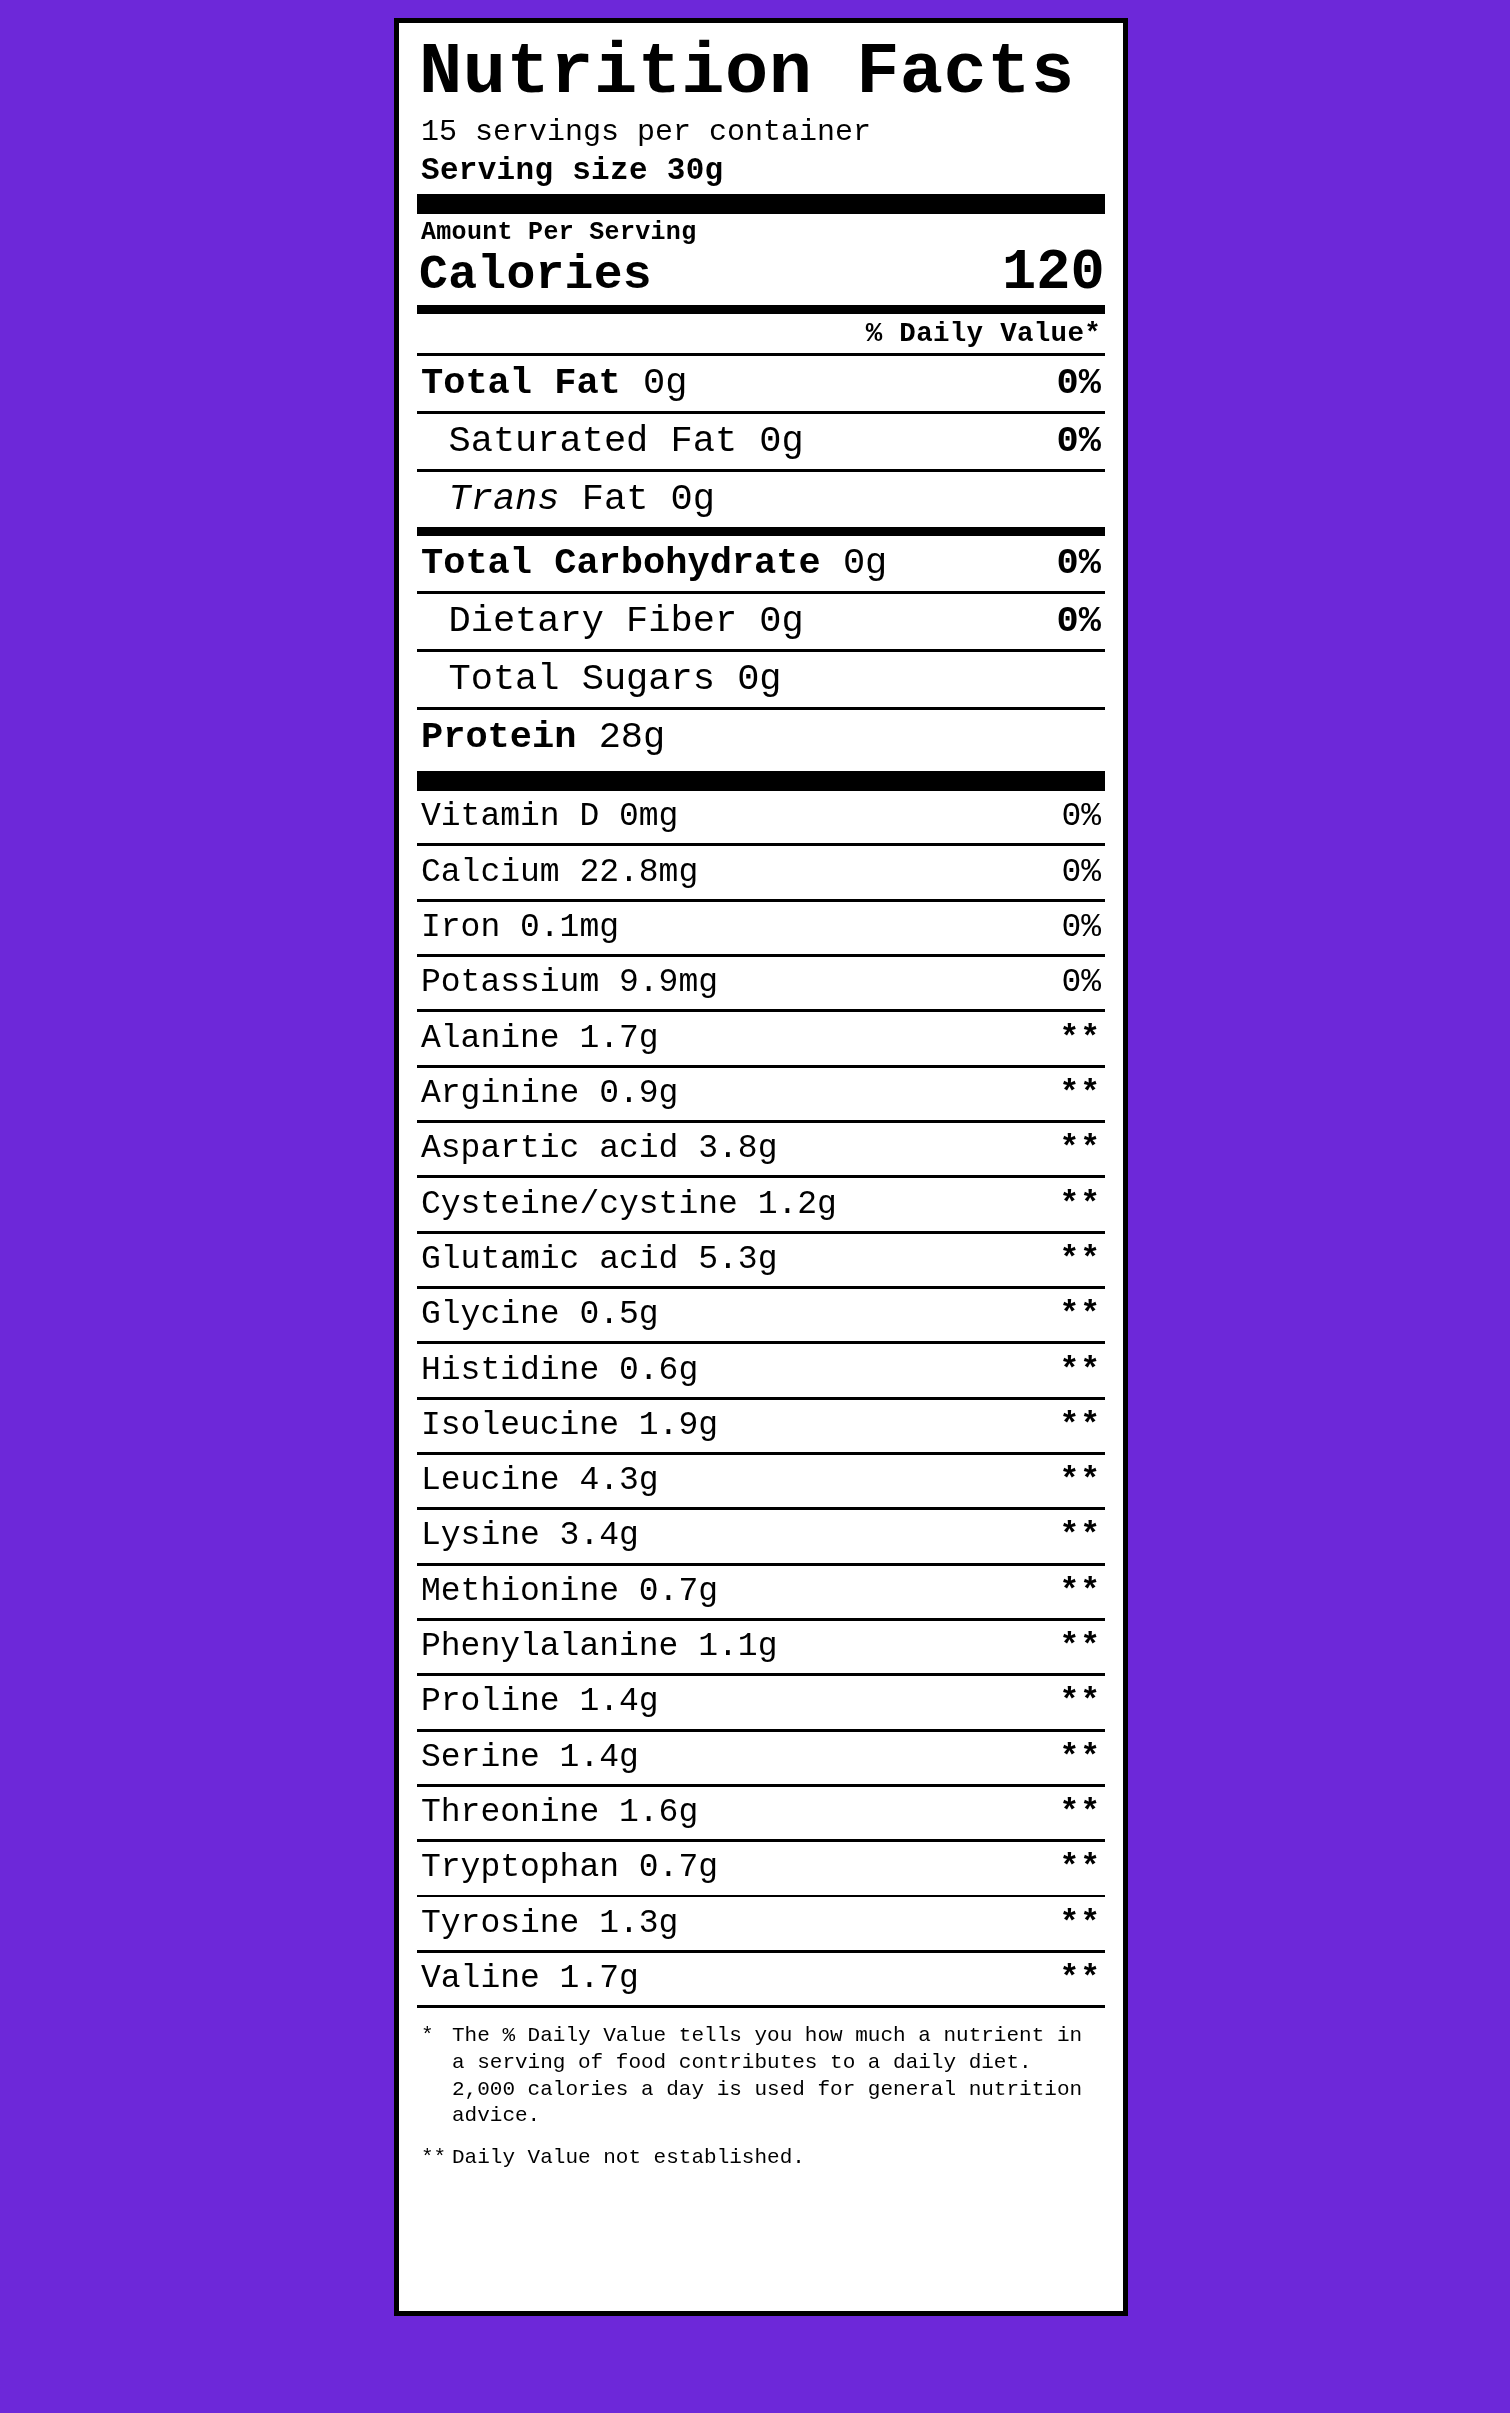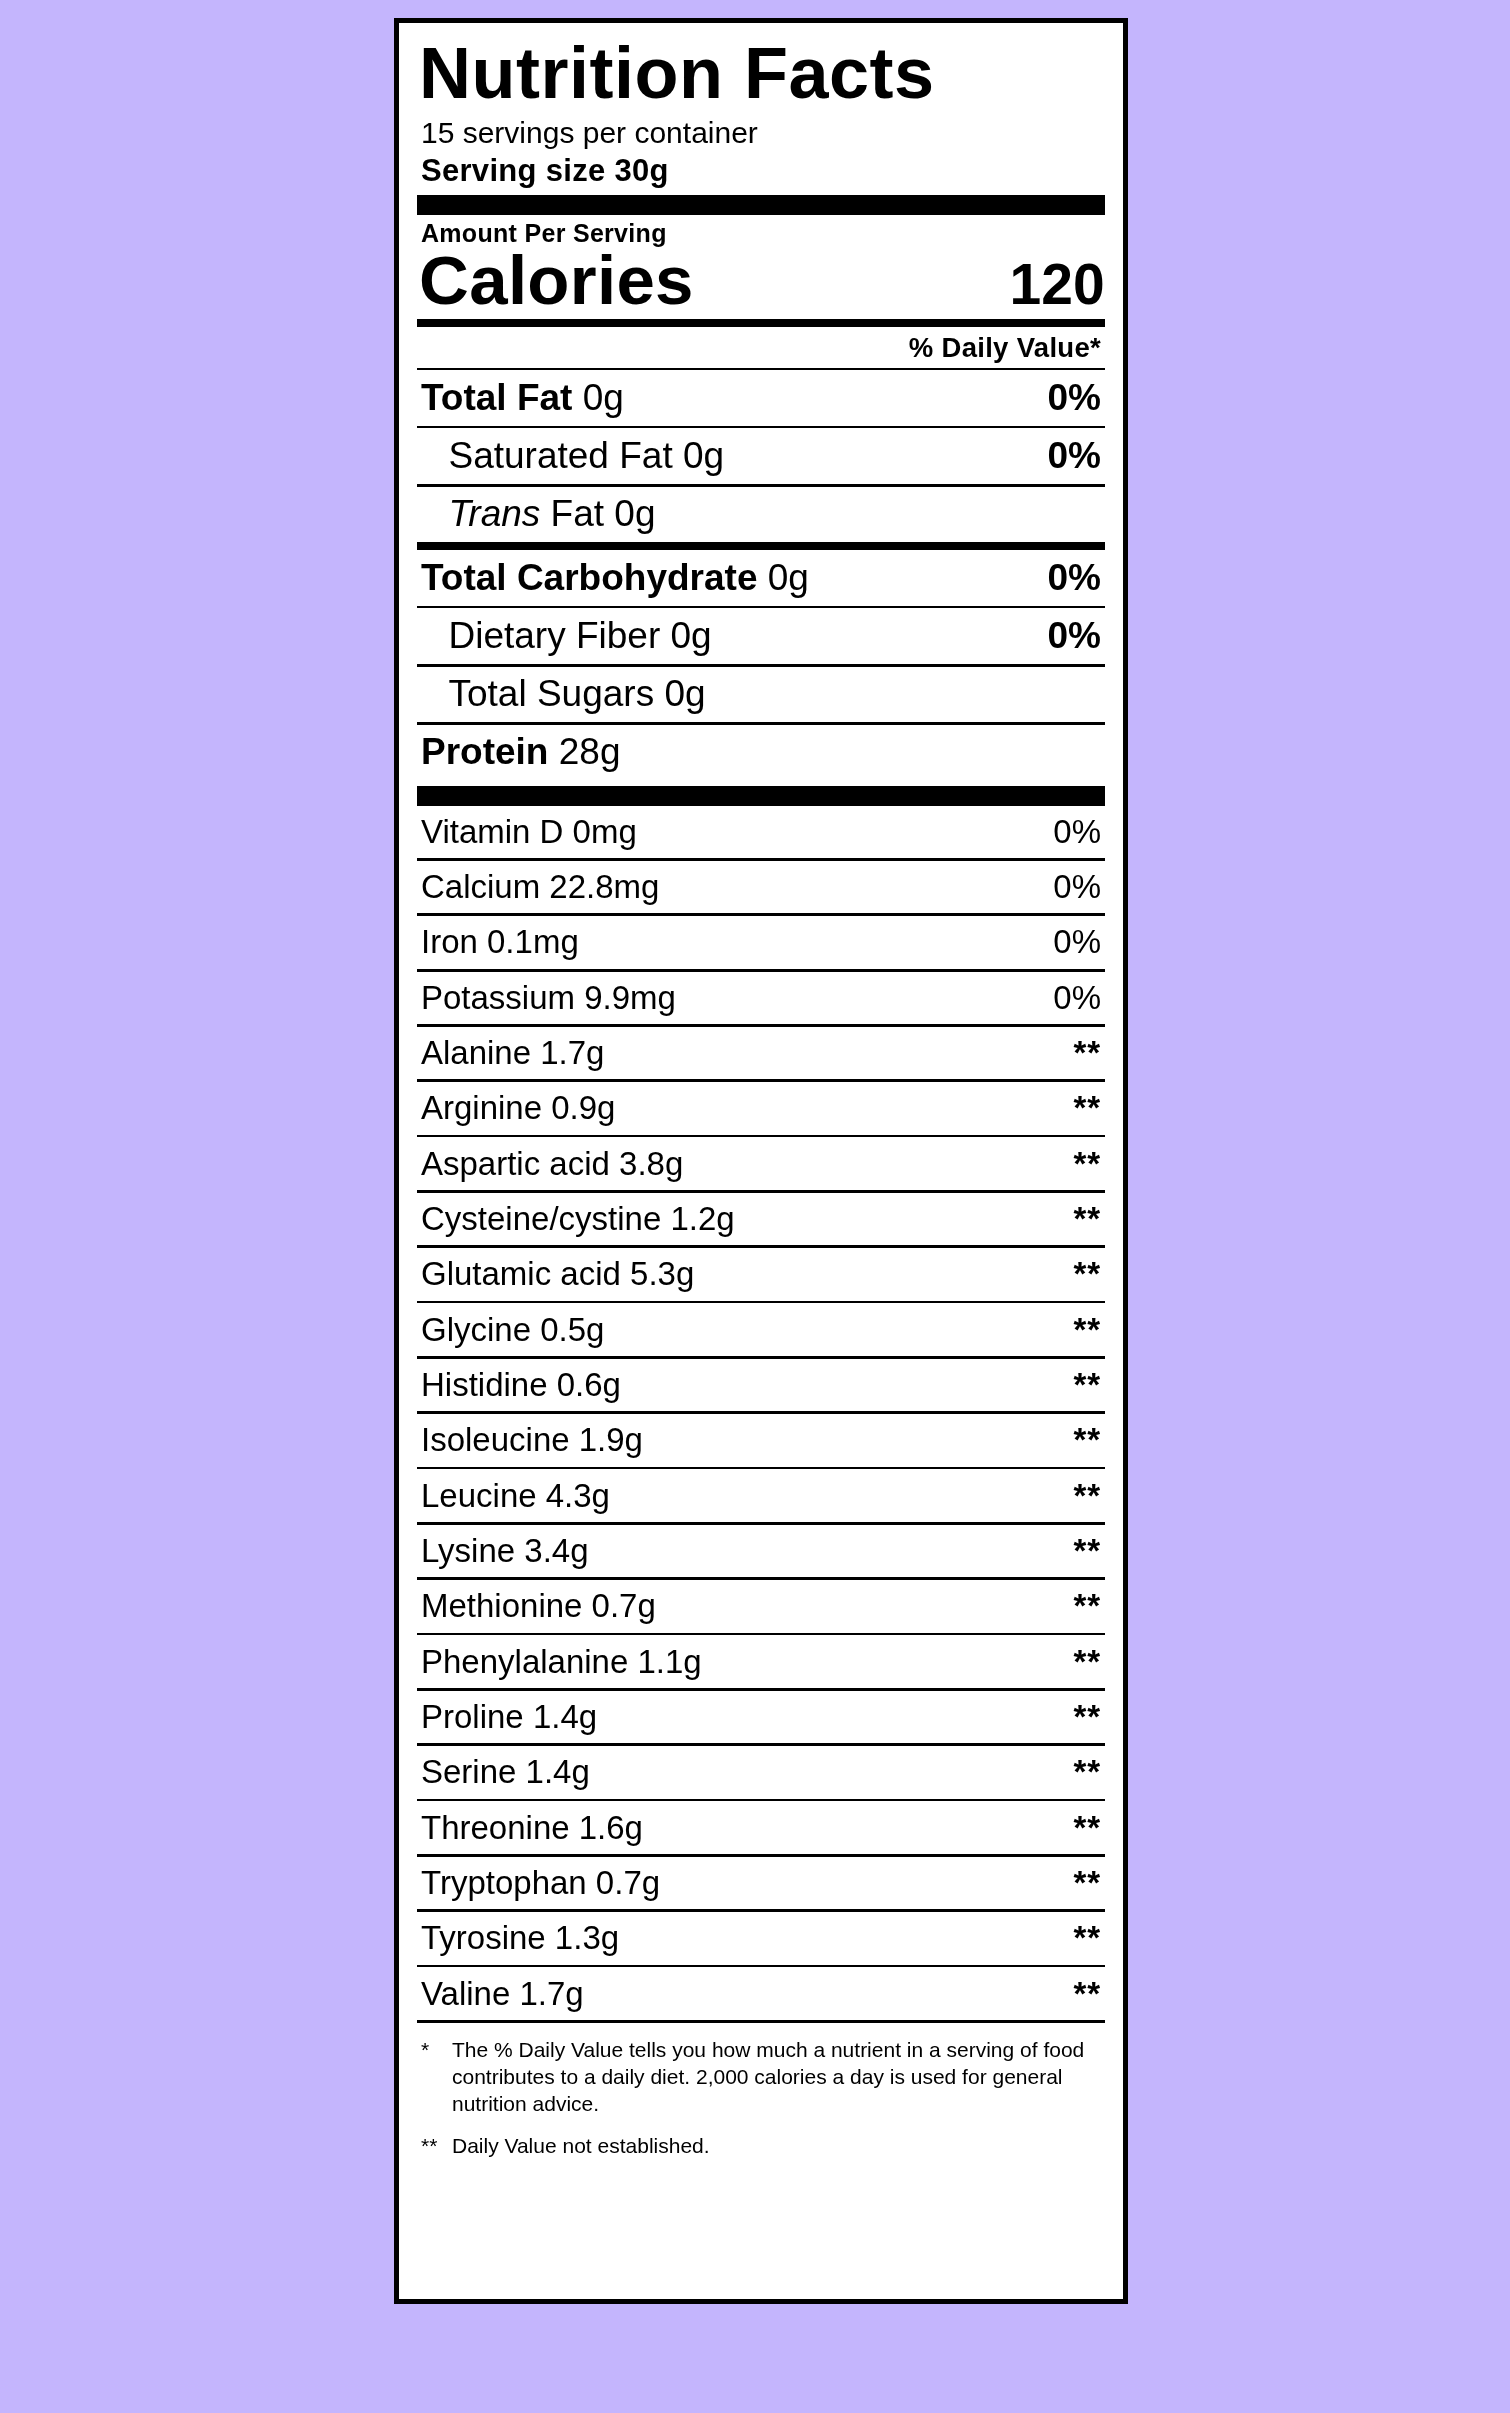--- a/index.html
+++ b/index.html
@@ -11,21 +11,22 @@
     width: 1511px;
     height: 2413px;
     font-family: "Liberation Sans", sans-serif;
     color: #000000;
   }
 
   .page {
     position: relative;
     width: 1511px;
     height: 2413px;
-    background: #c4b5fd;
+    background: #6d28d9;
+    font-family: Liberation Mono, monospace;
   }
 
   
   .nf-panel {
     position: absolute;
     left: 394px;
     top: 18.3px;
     width: 734px;
     box-sizing: border-box;
     border: 5.5px solid #000;
@@ -84,21 +85,21 @@
     letter-spacing: 0.3px;
   }
 
   .cal-row {
     display: flex;
     align-items: baseline;
     justify-content: space-between;
     margin: -3.7px 0 1.8px 1.8px;
   }
   .cal-label {
-    font-size: 69px;
+    font-size: 48px;
     font-weight: bold;
     letter-spacing: 0.3px;
     line-height: 1.05;
   }
   .cal-value {
     font-size: 57px;
     font-weight: bold;
     line-height: 1.05;
   }
 

